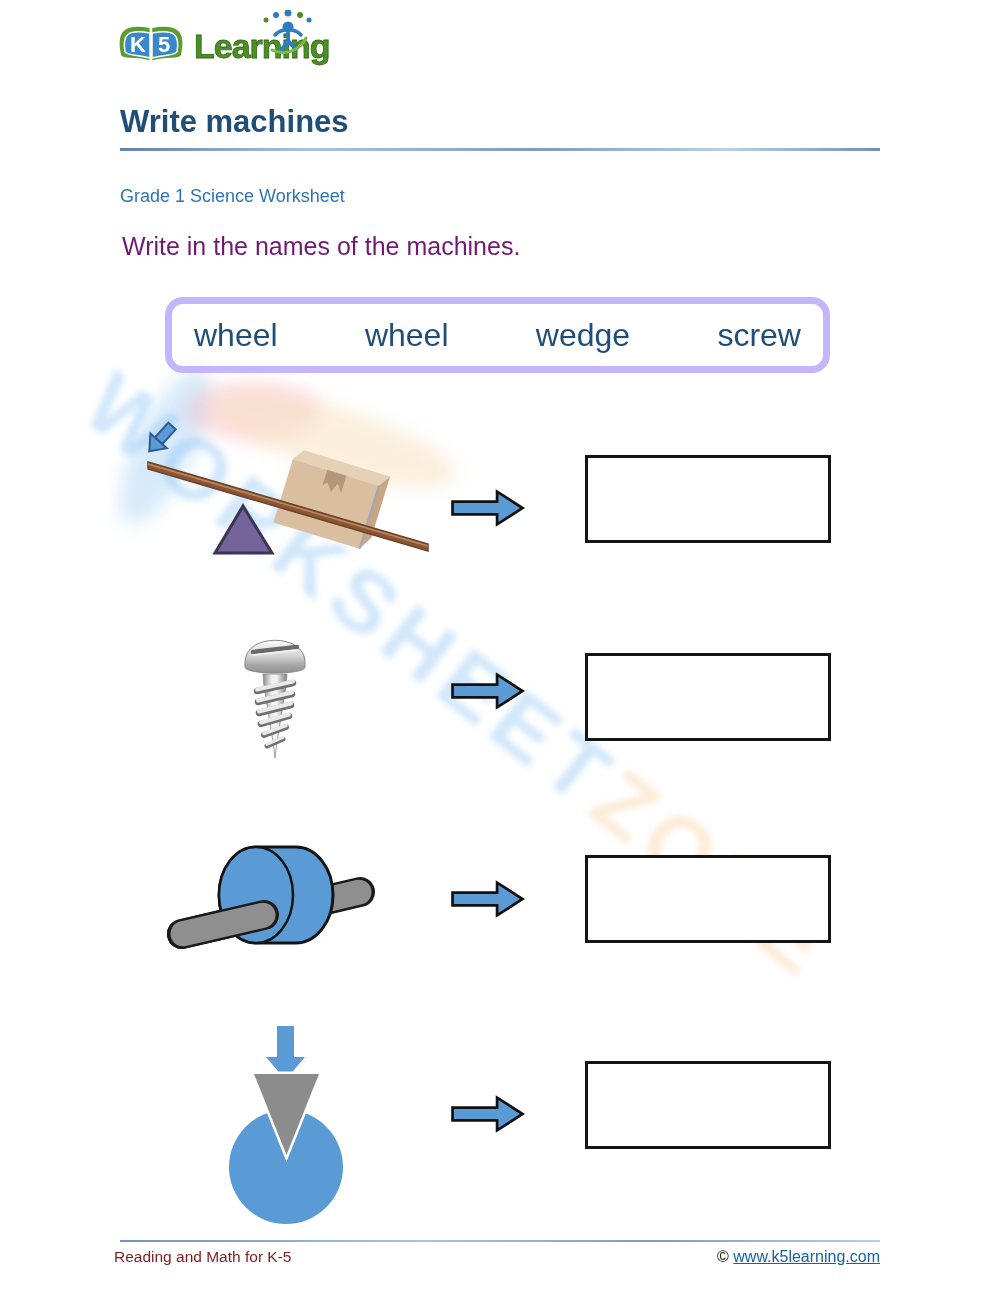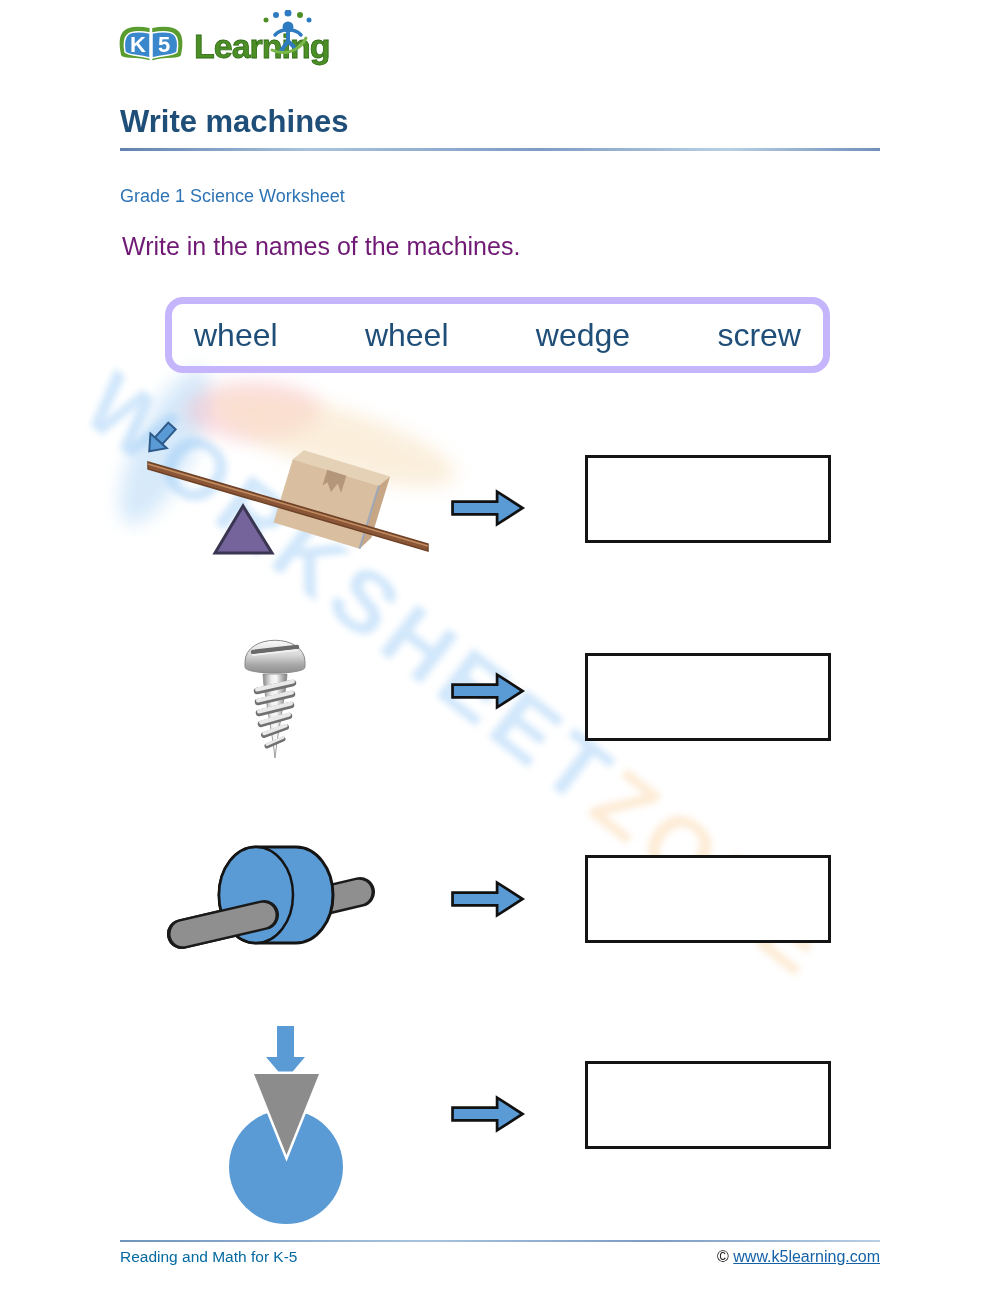--- a/index.html
+++ b/index.html
@@ -59,22 +59,22 @@
     position:absolute;width:246px;height:88px;box-sizing:border-box;
     border:3px solid #141414;background:#ffffff;
     font-size:24px;color:#111;padding:6px 10px;
   }
   
   .footer-rule{
     position:absolute;left:120px;top:1240px;width:760px;height:2px;
     background:linear-gradient(90deg,#6f94bd,#a9c3de 40%,#7d9cc4 70%,#b9cfe4);
   }
   .footer-left{
-    position:absolute;left:120px;top:1248px;
-    font-size:15.5px;color:#0369a1;
+    position:absolute;left:114px;top:1248px;
+    font-size:15.5px;color:#7f1d1d;
   }
   .footer-right{
     position:absolute;right:120px;top:1248px;
     font-size:16px;color:#111111;
   }
   .footer-right a{color:#1561A8;text-decoration:underline;cursor:pointer;}
 </style>
 </head>
 <body>
 

